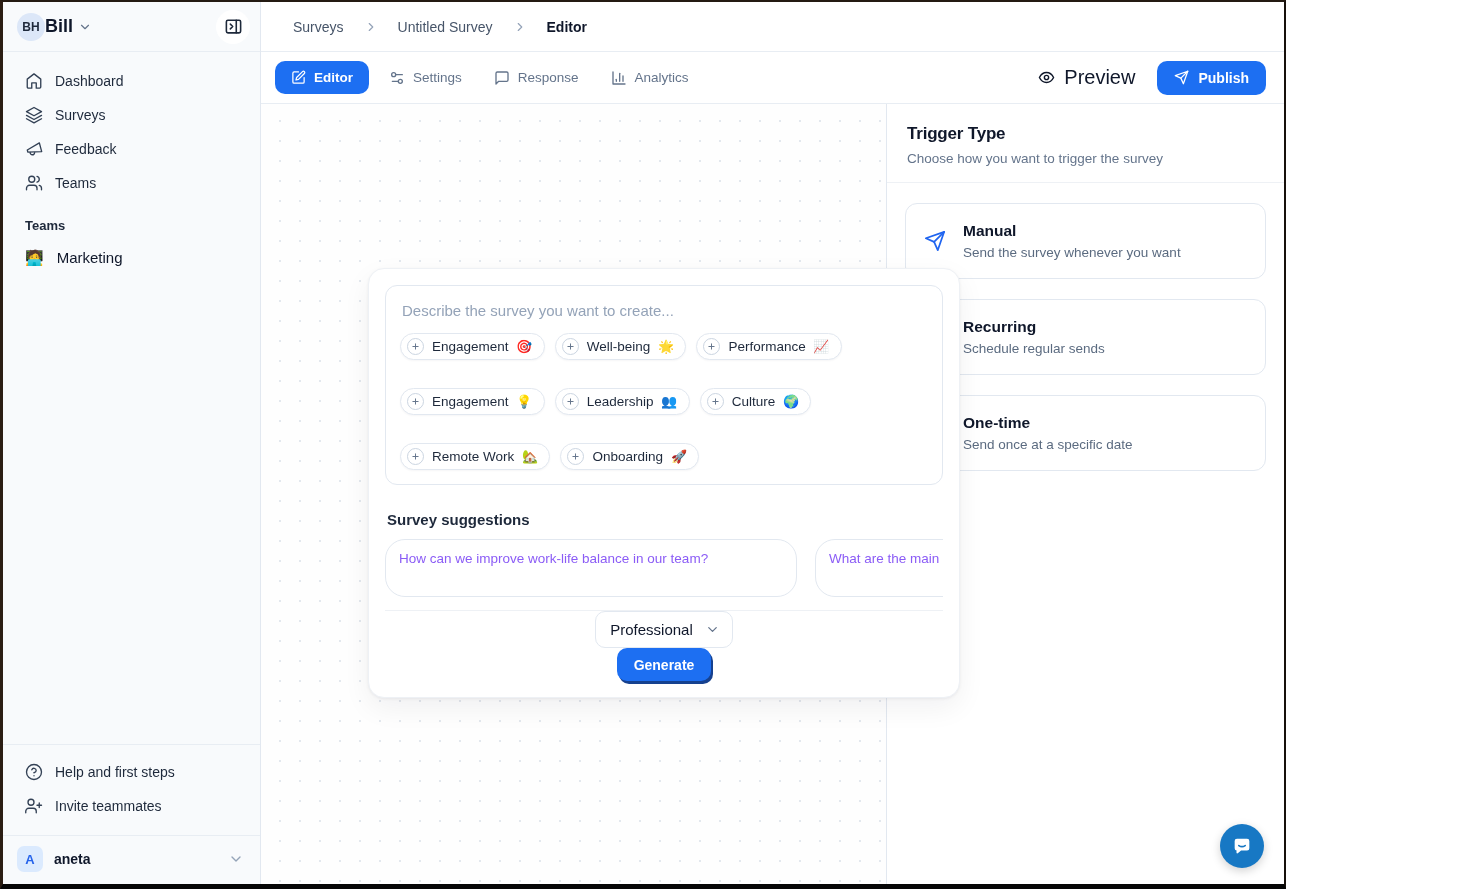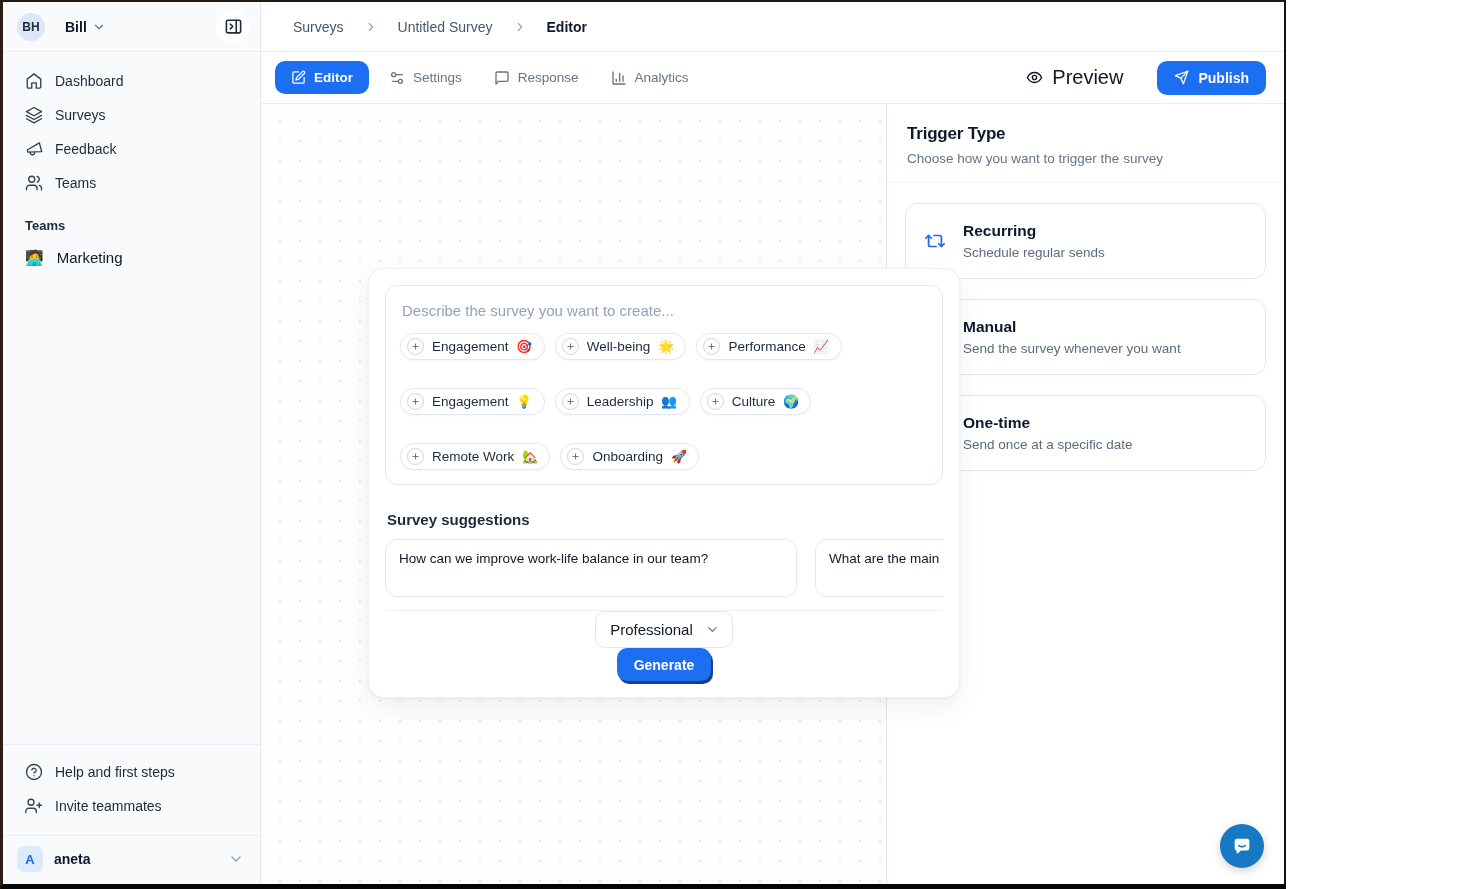--- a/index.html
+++ b/index.html
@@ -9,21 +9,21 @@
   .frame {
     width:1286px; height:889px; display:flex; position:relative; background:#fff;
     border-left:3px solid #2b1d13; border-top:2px solid #241a12;
     border-right:2px solid #17100b; border-bottom:5px solid #060606;
   }
 
   
   .sidebar { width:258px; flex:0 0 258px; background:#f8fafc; border-right:1px solid #e2e8f0; display:flex; flex-direction:column; }
   .sidebar-header { height:50px; flex:0 0 50px; display:flex; align-items:center; padding:0 10px 0 14px; border-bottom:1px solid #e8edf3; }
   .ws-avatar { width:28px; height:28px; border-radius:50%; background:#dce7f8; color:#1e293b; font-size:12px; font-weight:700; display:flex; align-items:center; justify-content:center; }
-  .ws-name { font-size:14px; font-weight:700; margin-left:20px; color:#0f172a; }
+  .ws-name { font-size:18px; font-weight:700; margin-left:0; color:#0f172a; }
   .ws-chevron { margin-left:5px; color:#64748b; display:flex; }
   .collapse-btn { margin-left:auto; width:34px; height:34px; border-radius:50%; background:#fff; border:none; display:flex; align-items:center; justify-content:center; color:#1e293b; cursor:pointer; }
 
   .sidebar-nav { padding:12px 12px 4px; }
   .nav-item { display:flex; align-items:center; gap:12px; height:34px; padding:0 10px; border-radius:8px; font-size:14px; font-weight:500; color:#1e293b; cursor:pointer; }
   .nav-item .ic { display:flex; color:#334155; }
   .section-label { padding:14px 12px 6px 22px; font-size:13px; font-weight:700; color:#1e293b; }
   .team-item { display:flex; align-items:center; gap:13px; height:36px; margin:0 12px; padding:0 10px; border-radius:8px; font-size:15px; font-weight:500; cursor:pointer; }
   .team-emoji { font-size:15px; line-height:1; }
 
@@ -40,40 +40,40 @@
   .crumb { font-size:14px; color:#475569; cursor:pointer; }
   .crumb.current { color:#0f172a; font-weight:600; cursor:default; }
   .crumb-sep { margin:0 20px; color:#94a3b8; display:flex; }
 
   .toolbar { height:52px; flex:0 0 52px; display:flex; align-items:center; padding:0 18px 0 14px; border-bottom:1px solid #e8edf3; }
   .tab { display:flex; align-items:center; gap:8px; font-size:13.5px; color:#64748b; font-weight:500; padding:9px 12px; border-radius:10px; background:transparent; border:none; cursor:pointer; }
   .tab + .tab { margin-left:8px;justify-content:flex-end; }
   .tab.active { background:var(--accent); color:#fff; font-weight:600; padding:9px 16px; }
   .toolbar-right { margin-left:auto; display:flex; align-items:center; gap:22px; }
   .preview-btn { display:flex; align-items:center; gap:9px; background:none; border:none; font-size:20px; font-weight:500; color:#0f172a; cursor:pointer; }
-  .publish-btn { display:flex; align-items:center; gap:9px; background:var(--accent); color:#fff; border:none; font-size:14px; font-weight:600; padding:9px 17px; border-radius:10px; cursor:pointer;margin-left:12px; }
+  .publish-btn { display:flex; align-items:center; gap:9px; background:var(--accent); color:#fff; border:none; font-size:14px; font-weight:600; padding:9px 17px; border-radius:10px; cursor:pointer; }
 
   .content { flex:1; display:flex; min-height:0; }
 
   
   .canvas { flex:1; position:relative; background:#fefefe;
     background-image:radial-gradient(circle,#e3e8ee 1.3px,transparent 1.45px);
     background-size:20px 20px; background-position:9px 7px; }
   .composer-card { position:absolute; left:107px; top:164px; width:592px; background:#fff; border:1px solid #eef1f5; border-radius:16px; padding:16px;
     box-shadow:0 1px 3px rgba(15,23,42,.06), 0 10px 28px rgba(15,23,42,.06); }
   .desc-box { border:1px solid #e2e8f0; border-radius:12px; height:200px; display:flex; flex-direction:column; padding:14px; cursor:text; }
   .desc-placeholder { font-size:15px; color:#94a3b8; padding:2px 2px; }
   .chips { margin-top:auto; display:flex; flex-wrap:wrap; gap:28px 10px; }
   .chip { display:flex; align-items:center; gap:8px; height:27px; padding:0 11px 0 6px; background:#fff; border:1px solid #e2e8f0; border-radius:14px; font-size:13.5px; color:#1e293b; cursor:pointer; box-shadow:0 1px 2px rgba(15,23,42,.04); }
   .chip .plus { width:17px; height:17px; border-radius:50%; border:1px solid #cbd5e1; color:#64748b; display:flex; align-items:center; justify-content:center; flex:0 0 17px; }
   .chip .emoji { font-size:13px; line-height:1; }
 
   .sugg-title { margin:26px 2px 11px; font-size:15px; font-weight:700; color:#1e293b; }
   .sugg-row { display:flex; gap:18px; overflow:hidden; }
-  .sugg-card { flex:0 0 auto; height:58px; border:1px solid #e2e8f0; border-radius:12px; padding:11px 13px; font-size:13.5px; color:#0f172a; background:#fff; cursor:pointer; }
+  .sugg-card { flex:0 0 auto; height:58px; border:1px solid #e2e8f0; border-radius:20px; padding:11px 13px; font-size:13.5px; color:#8b5cf6; background:#fff; cursor:pointer; }
   .sugg-card.c0 { width:412px; }
   .sugg-card.c1 { width:300px; }
 
   .composer-footer { margin-top:13px; border-top:1px solid #eef1f5; display:flex; align-items:center; justify-content:space-between;flex-direction:column; }
   .tone-select { display:flex; align-items:center; gap:12px; height:37px; padding:0 12px 0 14px; border:1px solid #e2e8f0; border-radius:10px; background:#fff; font-size:15px; font-weight:500; color:#0f172a; cursor:pointer; }
   .tone-select .chev { color:#64748b; display:flex; }
   .generate-btn { height:33px; padding:0 17px; border:none; border-radius:10px; background:var(--accent); color:#fff; font-size:14px; font-weight:600; cursor:pointer; box-shadow:2px 3px 0 0 var(--generate-shadow); }
 
   
   .trigger-panel { width:398px; flex:0 0 398px; border-left:1px solid #e2e8f0; background:#fff; display:flex; flex-direction:column; }
@@ -385,41 +385,41 @@
 
       <aside class="trigger-panel">
         <div class="tp-header">
           <div class="tp-title">Trigger Type</div>
           <div class="tp-subtitle">Choose how you want to trigger the survey</div>
         </div>
         <div class="tp-options">
           <div class="tp-card">
             <span class="tp-ic">
               <svg width="22" height="22" viewBox="0 0 24 24" fill="none" stroke="currentColor" stroke-width="1.9" stroke-linecap="round" stroke-linejoin="round">
+                  <path d="m22 2-7 20-4-9-9-4Z"></path>
+                  <path d="M22 2 11 13"></path>
+                </svg>
+            </span>
+            <div>
+              <div class="tp-card-title">Manual</div>
+              <div class="tp-card-desc">Send the survey whenever you want</div>
+            </div>
+          </div>
+          <div class="tp-card">
+            <span class="tp-ic">
+              <svg width="22" height="22" viewBox="0 0 24 24" fill="none" stroke="currentColor" stroke-width="1.9" stroke-linecap="round" stroke-linejoin="round">
                   <path d="m2 9 3-3 3 3"></path>
                   <path d="M13 18H7a2 2 0 0 1-2-2V6"></path>
                   <path d="m22 15-3 3-3-3"></path>
                   <path d="M11 6h6a2 2 0 0 1 2 2v10"></path>
                 </svg>
             </span>
             <div>
               <div class="tp-card-title">Recurring</div>
               <div class="tp-card-desc">Schedule regular sends</div>
-            </div>
-          </div>
-          <div class="tp-card">
-            <span class="tp-ic">
-              <svg width="22" height="22" viewBox="0 0 24 24" fill="none" stroke="currentColor" stroke-width="1.9" stroke-linecap="round" stroke-linejoin="round">
-                  <path d="m22 2-7 20-4-9-9-4Z"></path>
-                  <path d="M22 2 11 13"></path>
-                </svg>
-            </span>
-            <div>
-              <div class="tp-card-title">Manual</div>
-              <div class="tp-card-desc">Send the survey whenever you want</div>
             </div>
           </div>
           <div class="tp-card">
             <span class="tp-ic">
               <svg width="22" height="22" viewBox="0 0 24 24" fill="none" stroke="currentColor" stroke-width="1.9" stroke-linecap="round" stroke-linejoin="round">
                   <circle cx="12" cy="12" r="10"></circle>
                   <path d="M12 6v6l-3 2"></path>
                 </svg>
             </span>
             <div>

